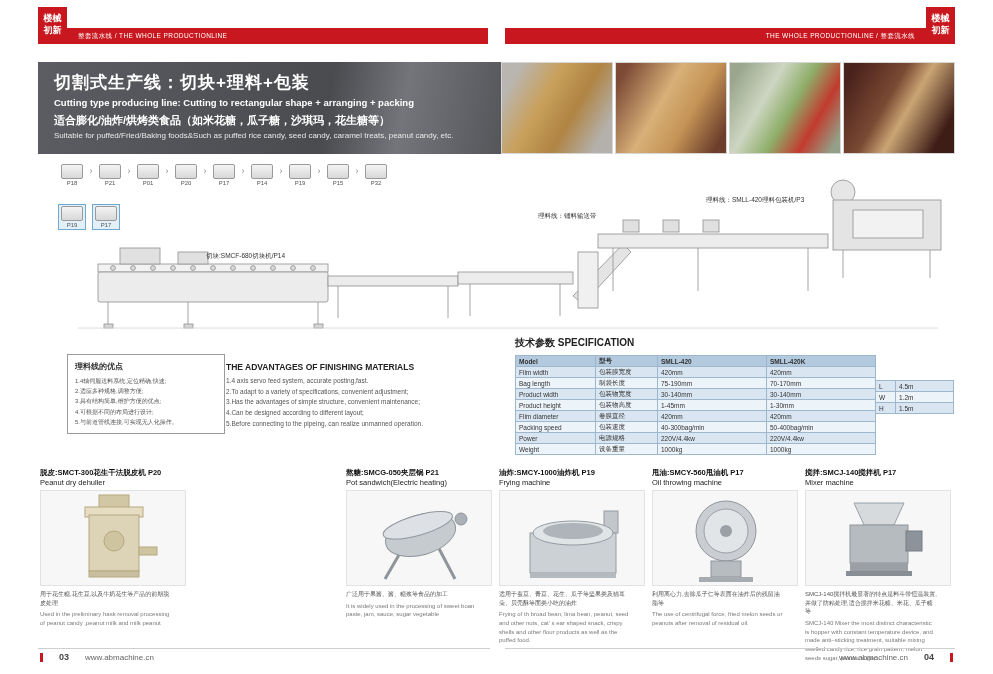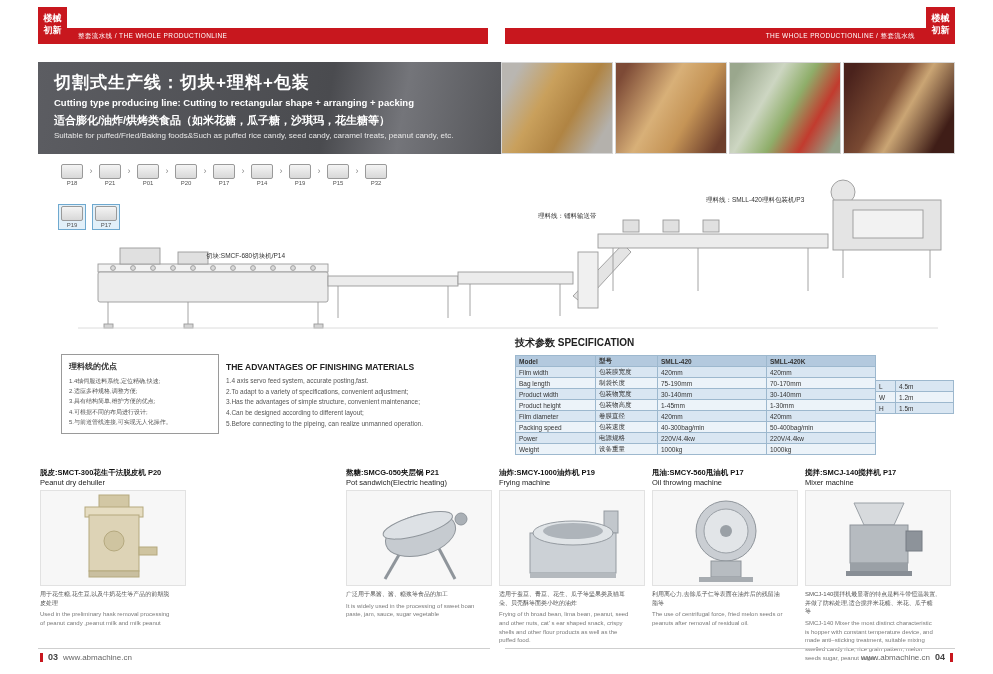--- a/index.html
+++ b/index.html
@@ -24,21 +24,21 @@
   .flow-row{position:absolute;display:flex;align-items:flex-start}
   .flow-item{display:flex;flex-direction:column;align-items:center;width:28px}
   .fi-box{width:22px;height:15px;border:1px solid #9a9a9a;background:linear-gradient(#f4f4f4,#d8d8d8);border-radius:2px}
   .flow-item span{font-size:6px;color:#555;margin-top:1px}
   .flow-arrow{font-size:9px;color:#8a8a8a;line-height:15px;width:10px;text-align:center}
   .hl .flow-item{border:1px solid #6fa9cf;background:rgba(150,200,235,.28);padding:1px;margin-right:6px}
 
   .dlabel{position:absolute;font-size:6.5px;color:#333;white-space:nowrap}
 
   
-  .adv-box{position:absolute;left:61px;top:354px;width:158px;height:80px;border:1px solid #9a9a9a;padding:6px 7px}
+  .adv-box{position:absolute;left:67px;top:354px;width:158px;height:80px;border:1px solid #9a9a9a;padding:6px 7px}
   .adv-box h4{font-size:8px;color:#333;margin-bottom:4px}
   .adv-box div{font-size:6px;color:#555;line-height:1.7}
   .adv-en{position:absolute;left:226px;top:362px;width:278px}
   .adv-en h4{font-size:8.5px;color:#222;margin-bottom:4px}
   .adv-en div{font-size:6.5px;color:#555;line-height:1.65}
 
   
   .spec-wrap{position:absolute;left:515px;top:336px;width:440px}
   .spec-title{font-size:10px;font-weight:bold;color:#222;margin-bottom:5px}
   table.spec{border-collapse:collapse;table-layout:fixed;font-size:6.5px;color:#333}
@@ -51,21 +51,21 @@
   
   .mach{position:absolute;top:468px;width:132px}
   .mach .mt1{font-size:7.5px;font-weight:bold;color:#111;white-space:nowrap;overflow:hidden}
   .mach .mt2{font-size:7.5px;color:#222;margin-bottom:3px}
   .mach .mphoto{width:146px;height:96px;background:#f7f7f7;border:1px solid #e2e2e2}
   .mach .md1{font-size:6px;color:#555;line-height:1.45;margin-top:4px}
   .mach .md2{font-size:6px;color:#7a7a7a;line-height:1.45;margin-top:3px}
 
   
   .frule{position:absolute;top:648px;height:1px;background:#cfcfcf}
-  .foot{position:absolute;top:652px;font-size:8px;color:#666;display:flex;align-items:center;gap:5px}
+  .foot{position:absolute;top:652px;font-size:8px;color:#666;display:flex;align-items:center;gap:16px}
   .foot b{font-size:9px;color:#444}
   .faccent{width:3px;height:9px;background:#c8171e;display:inline-block}
 </style>
 </head>
 <body>
 
 <div class="page">
 
   <div class="logo" style="left:38px">
     <div>楼械</div>

